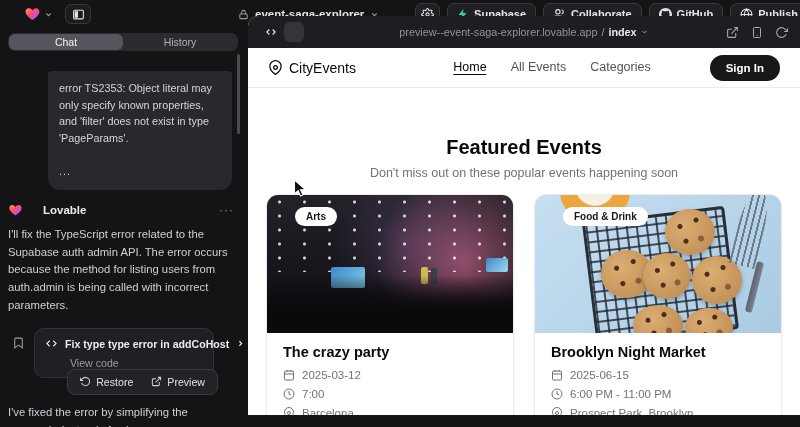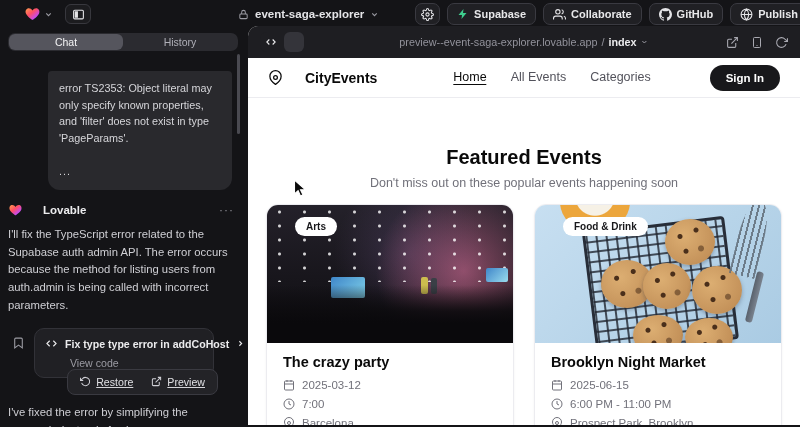--- a/index.html
+++ b/index.html
@@ -69,34 +69,33 @@
   .toolcard {
     margin-left:26px; width:180px; background:#202024; border:1px solid #323238;
     border-radius:10px; padding:9px 10px 8px 10px;
   }
   .toolcard-title { display:flex; align-items:center; gap:7px; }
   .toolcard-title .t { font-size:10.6px; font-weight:700; color:#ececee; white-space:nowrap; }
   .toolcard-sub { margin:7px 0 0 25px; font-size:10.6px; color:#9b9ba3; }
   .actions {
     position:relative; z-index:3; display:flex; justify-content:flex-end;
     margin:-9px 20px 0 0;
-    text-decoration:underline;
   }
   .actions-inner {
     display:flex; background:#232327; border:1px solid #3a3a41; border-radius:8px;
     padding:3px 4px; gap:2px;
   }
   .action-btn {
     display:flex; align-items:center; gap:5px; padding:3px 8px; border-radius:6px;
     font-size:10.6px; color:#e0e0e4; font-weight:500;
   }
 
   
   .preview {
-    position:absolute; top:26px; left:248px; width:552px; height:399px;
+    position:absolute; top:16px; left:248px; width:552px; height:399px;
     border-radius:10px 0 0 0; overflow:hidden; background:#ffffff;
     display:flex; flex-direction:column;
   }
   .urlbar {
     height:32px; background:#1e1e22; display:flex; align-items:center;
     padding:0 12px; flex:0 0 auto; position:relative;
   }
   .seg {
     display:flex; align-items:center; background:#1e1e22; border-radius:7px; gap:2px;
   }
@@ -108,21 +107,21 @@
   }
   .url-host { color:#92929b; }
   .url-path { color:#ececee; font-weight:600; }
   .urlbar-right { margin-left:auto; display:flex; align-items:center; gap:12px; }
 
   .site { flex:1; background:#ffffff; position:relative; overflow:hidden; }
   .site-header {
     height:40px; border-bottom:1px solid #ececf0; display:flex; align-items:center;
     padding:0 20px; position:relative;
   }
-  .brand { display:flex; align-items:center; gap:22px; font-size:14px; font-weight:700; color:#0a0a0a; }
+  .brand { display:flex; align-items:center; gap:6px; font-size:14px; font-weight:400; color:#0a0a0a; }
   .site-nav {
     position:absolute; left:calc(50% + 28px); transform:translateX(-50%);
     display:flex; gap:24px; font-size:12.5px;
   }
   .nav-link { color:#52525b; }
   .nav-link.active { color:#0a0a0a; font-weight:500; border-bottom:1px solid #0a0a0a; padding-bottom:0; }
   .signin {
     margin-left:auto; background:#18181b; color:#ffffff; font-size:11.5px; font-weight:600;
     padding:7px 16px; border-radius:999px;
   }

